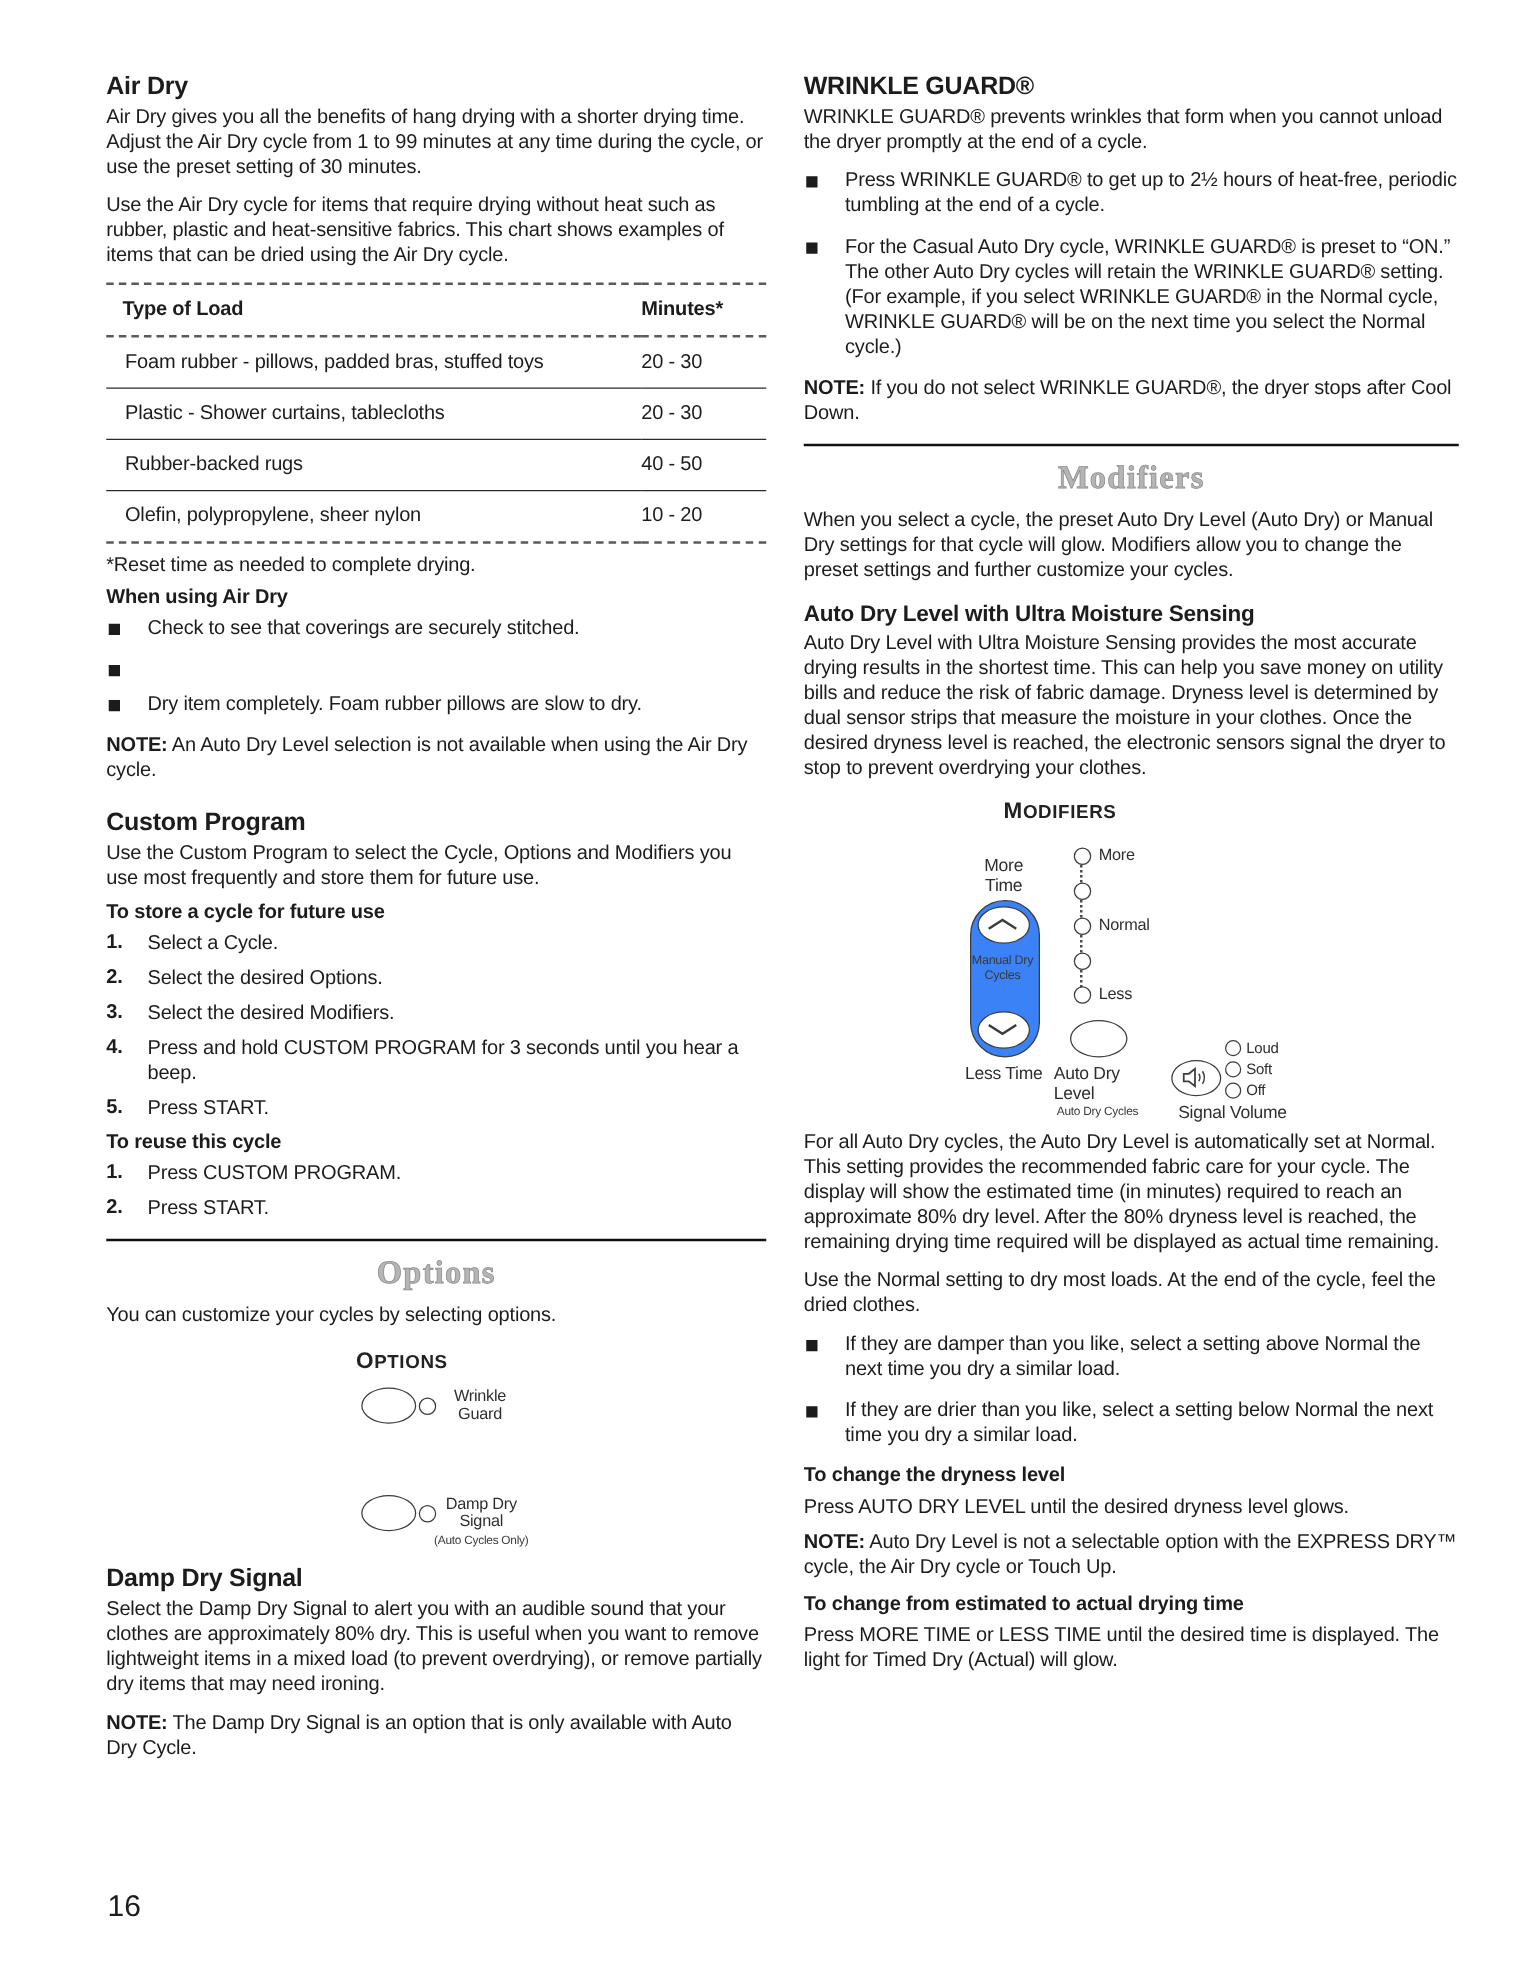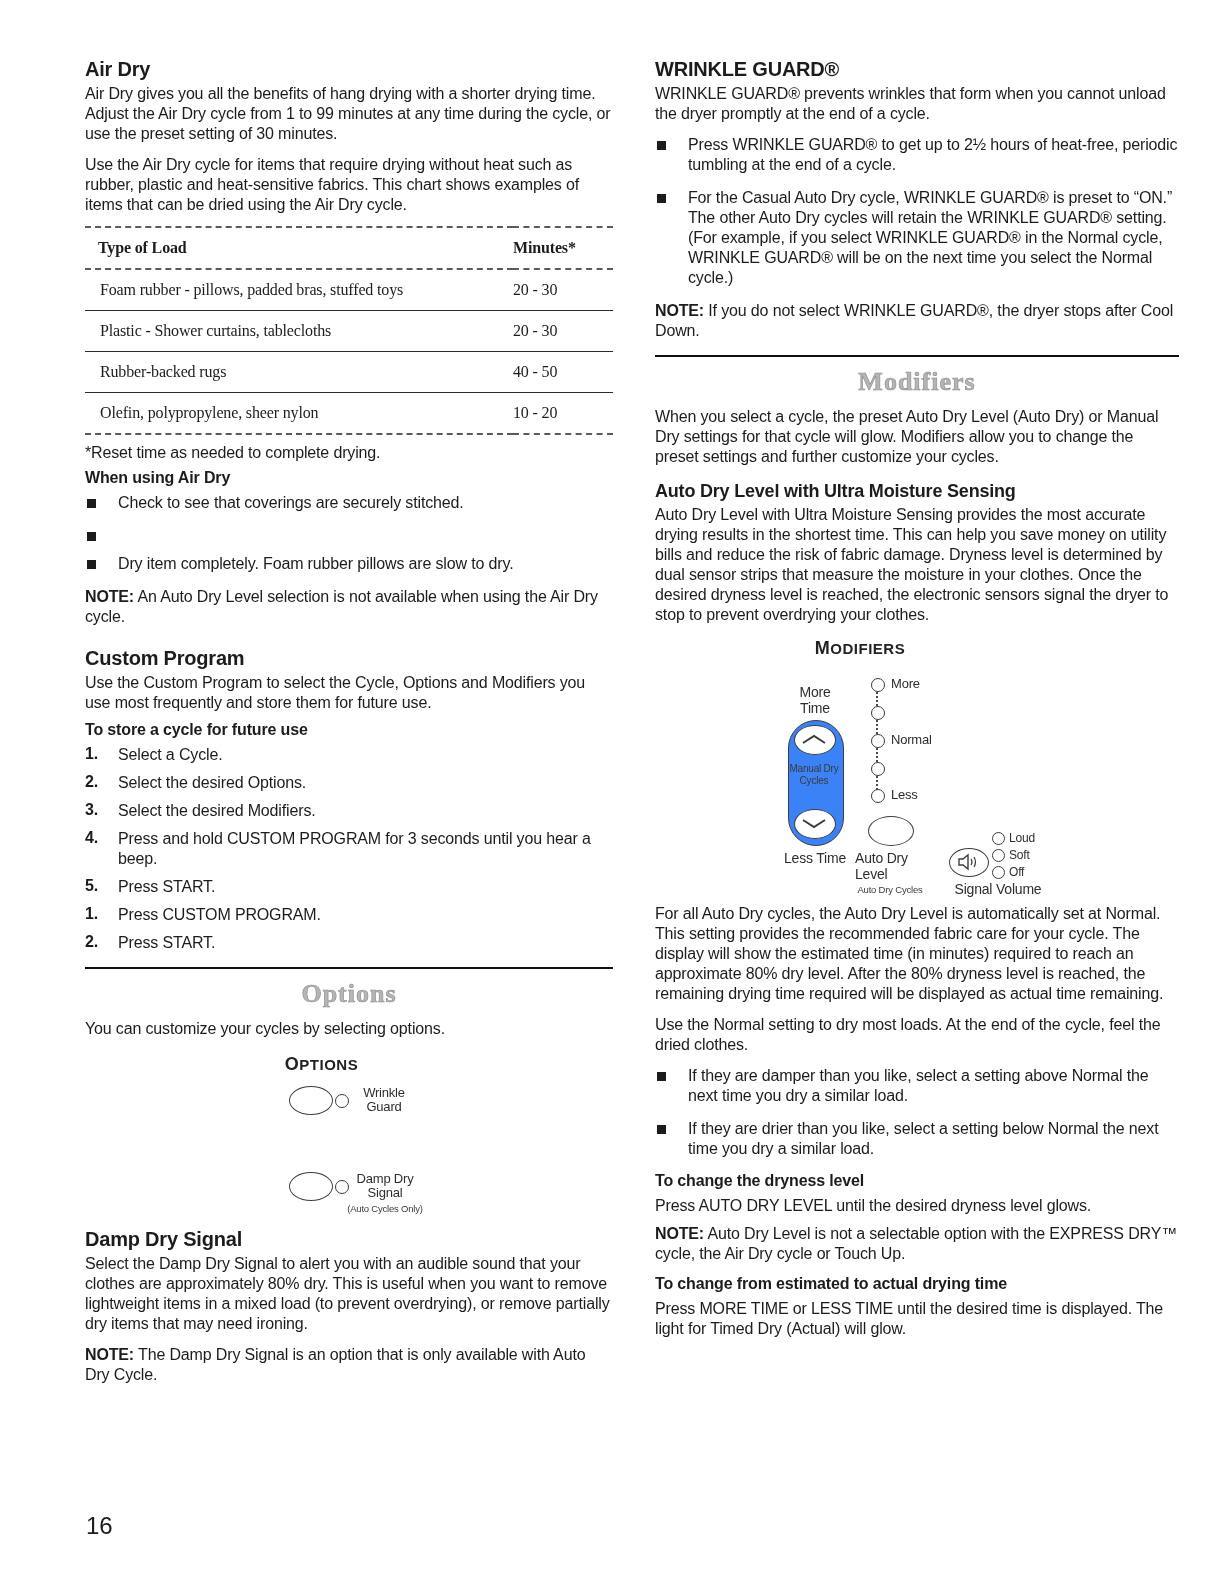--- a/index.html
+++ b/index.html
@@ -3,39 +3,39 @@
 <meta charset="utf-8">
 <style>
   html,body { margin:0; padding:0; }
   body {
     width:1212px; height:1574px; background:#ffffff; position:relative;
     font-family:"Liberation Sans", sans-serif; color:#1c1c1c;
     -webkit-font-smoothing:antialiased;
   }
   .col { position:absolute; top:58px; }
   .col-left  { left:85px;  width:528px; }
-  .col-right { left:643px; width:524px;margin-left:12px; }
+  .col-right { left:643px; width:524px; }
 
   .h-big   { font-size:20px; font-weight:bold; margin:0 0 3px 0; letter-spacing:-0.2px; }
   .h-sub   { font-size:16px; font-weight:bold; margin:2px 0 6px 0; letter-spacing:-0.15px; }
   .body-p  { font-size:16px; line-height:20px; margin:0 0 11px 0; letter-spacing:-0.15px; }
   .note-p b { letter-spacing:-0.15px; }
 
   
   .bullet-row { display:flex; margin:0 0 13px 0; }
   .sq-bullet { width:9px; height:9px; background:#1c1c1c; margin:6px 0 0 2px; flex:none; }
   .bullet-text { font-size:16px; line-height:20px; letter-spacing:-0.15px; margin-left:22px; }
 
   
   .step-row { display:flex; margin:0 0 8px 0; }
   .step-num { font-size:16px; font-weight:bold; width:33px; flex:none; letter-spacing:-0.15px; }
   .step-text { font-size:16px; line-height:20px; letter-spacing:-0.15px; }
 
   
-  .load-table { width:100%; border-collapse:collapse; margin:6px 0 8px 0;font-family:Liberation Serif, serif; }
+  .load-table { width:100%; border-collapse:collapse; margin:6px 0 8px 0; }
   .load-table td, .load-table th { font-size:16px; letter-spacing:-0.15px; text-align:left; vertical-align:middle; }
   .t-head th { font-weight:bold; padding:11px 0 11px 13px; border-top:2px dashed #5a5a5a; border-bottom:2px dashed #5a5a5a; }
   .t-row td { padding:11px 0 11px 15px; border-bottom:1.5px solid #2a2a2a; }
   .t-row:last-child td { border-bottom:2px dashed #5a5a5a; }
   .col-min { width:100px; padding-left:0 !important; }
   .t-head .col-min { padding-left:0; }
 
   .rule { border:none; border-top:2px solid #111; margin:14px 0 10px 0; }
 
   .script-head {
@@ -131,20 +131,21 @@
   </div>
   <div class="step-row">
     <span class="step-num">4.</span>
     <span class="step-text">Press and hold CUSTOM PROGRAM for 3 seconds until you hear a beep.</span>
   </div>
   <div class="step-row">
     <span class="step-num">5.</span>
     <span class="step-text">Press START.</span>
   </div>
 
+  <div class="h-sub">To reuse this cycle</div>
 
   <div class="step-row">
     <span class="step-num">1.</span>
     <span class="step-text">Press CUSTOM PROGRAM.</span>
   </div>
   <div class="step-row">
     <span class="step-num">2.</span>
     <span class="step-text">Press START.</span>
   </div>
 

